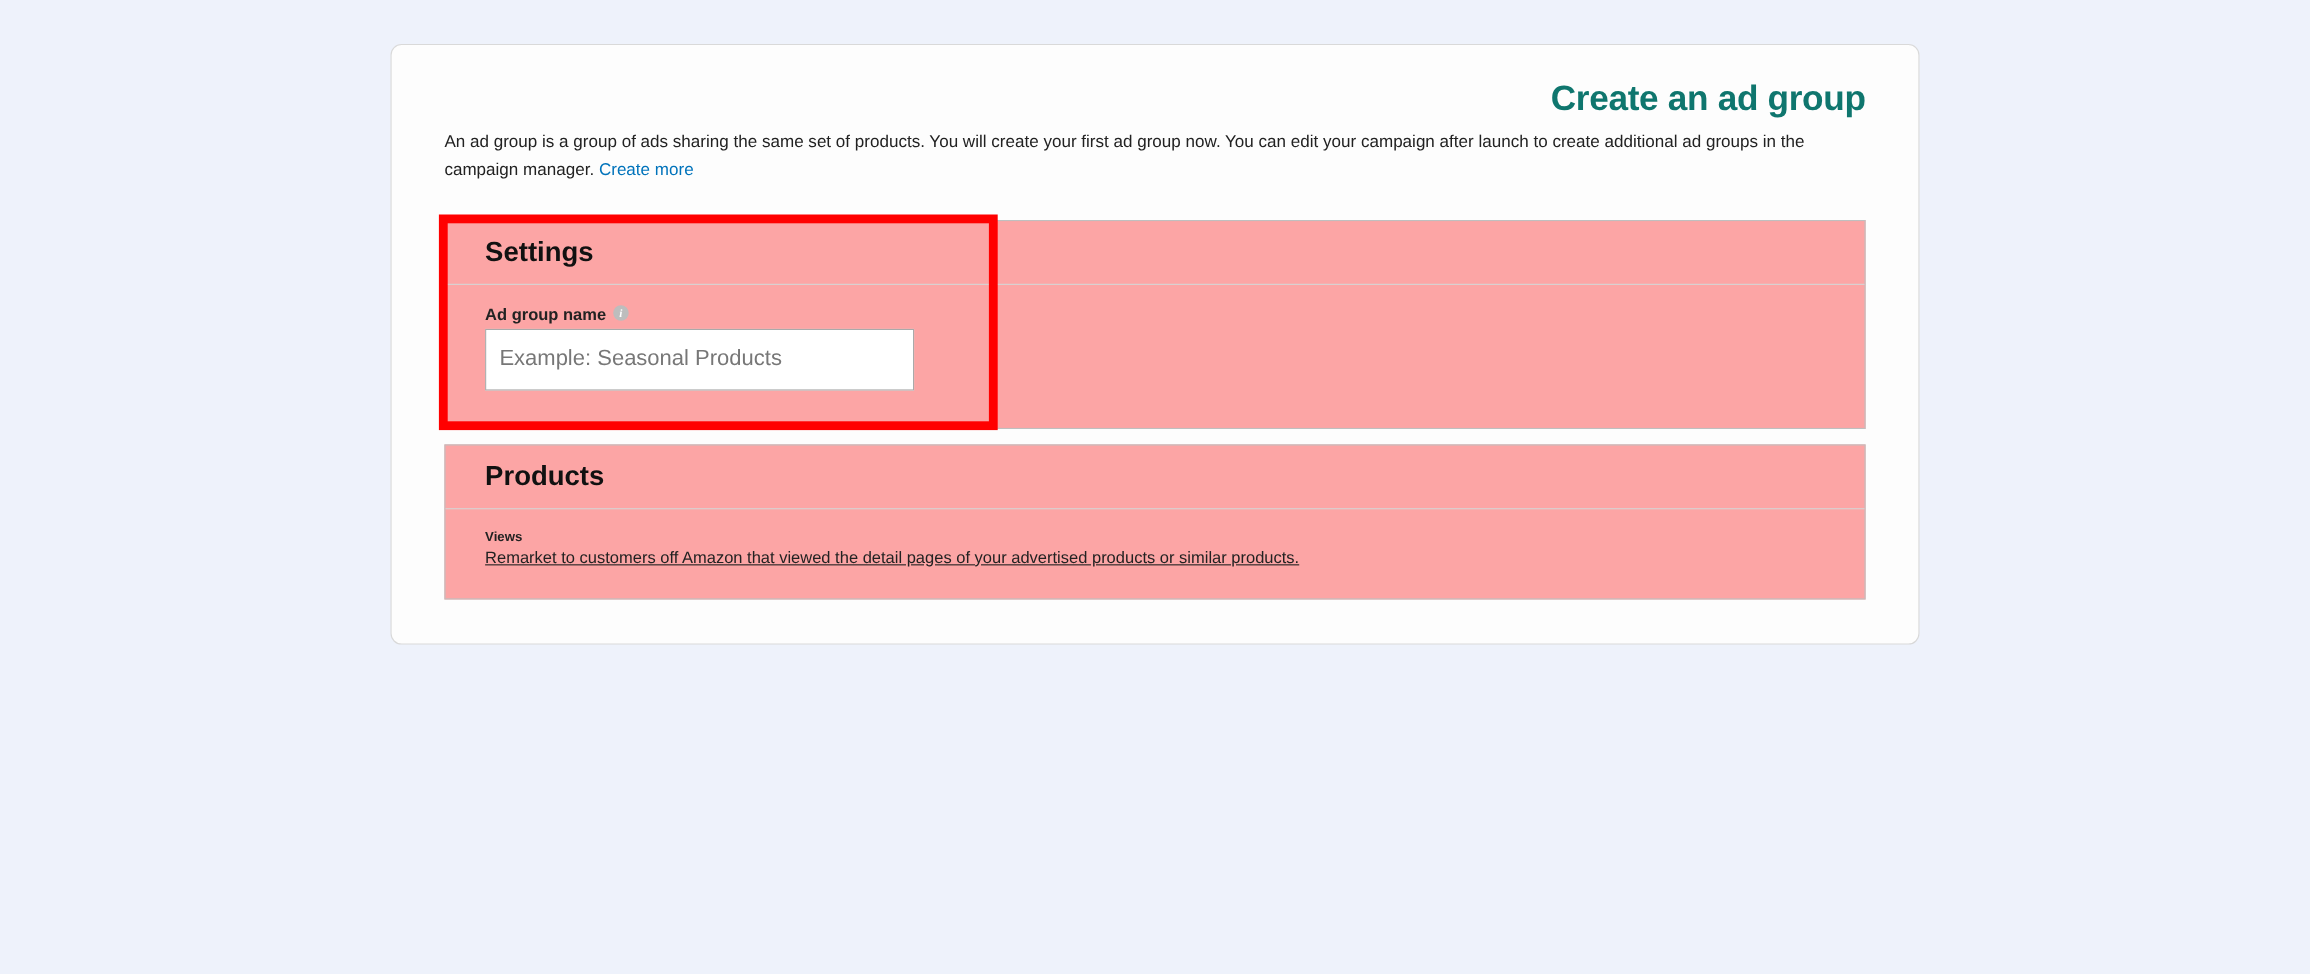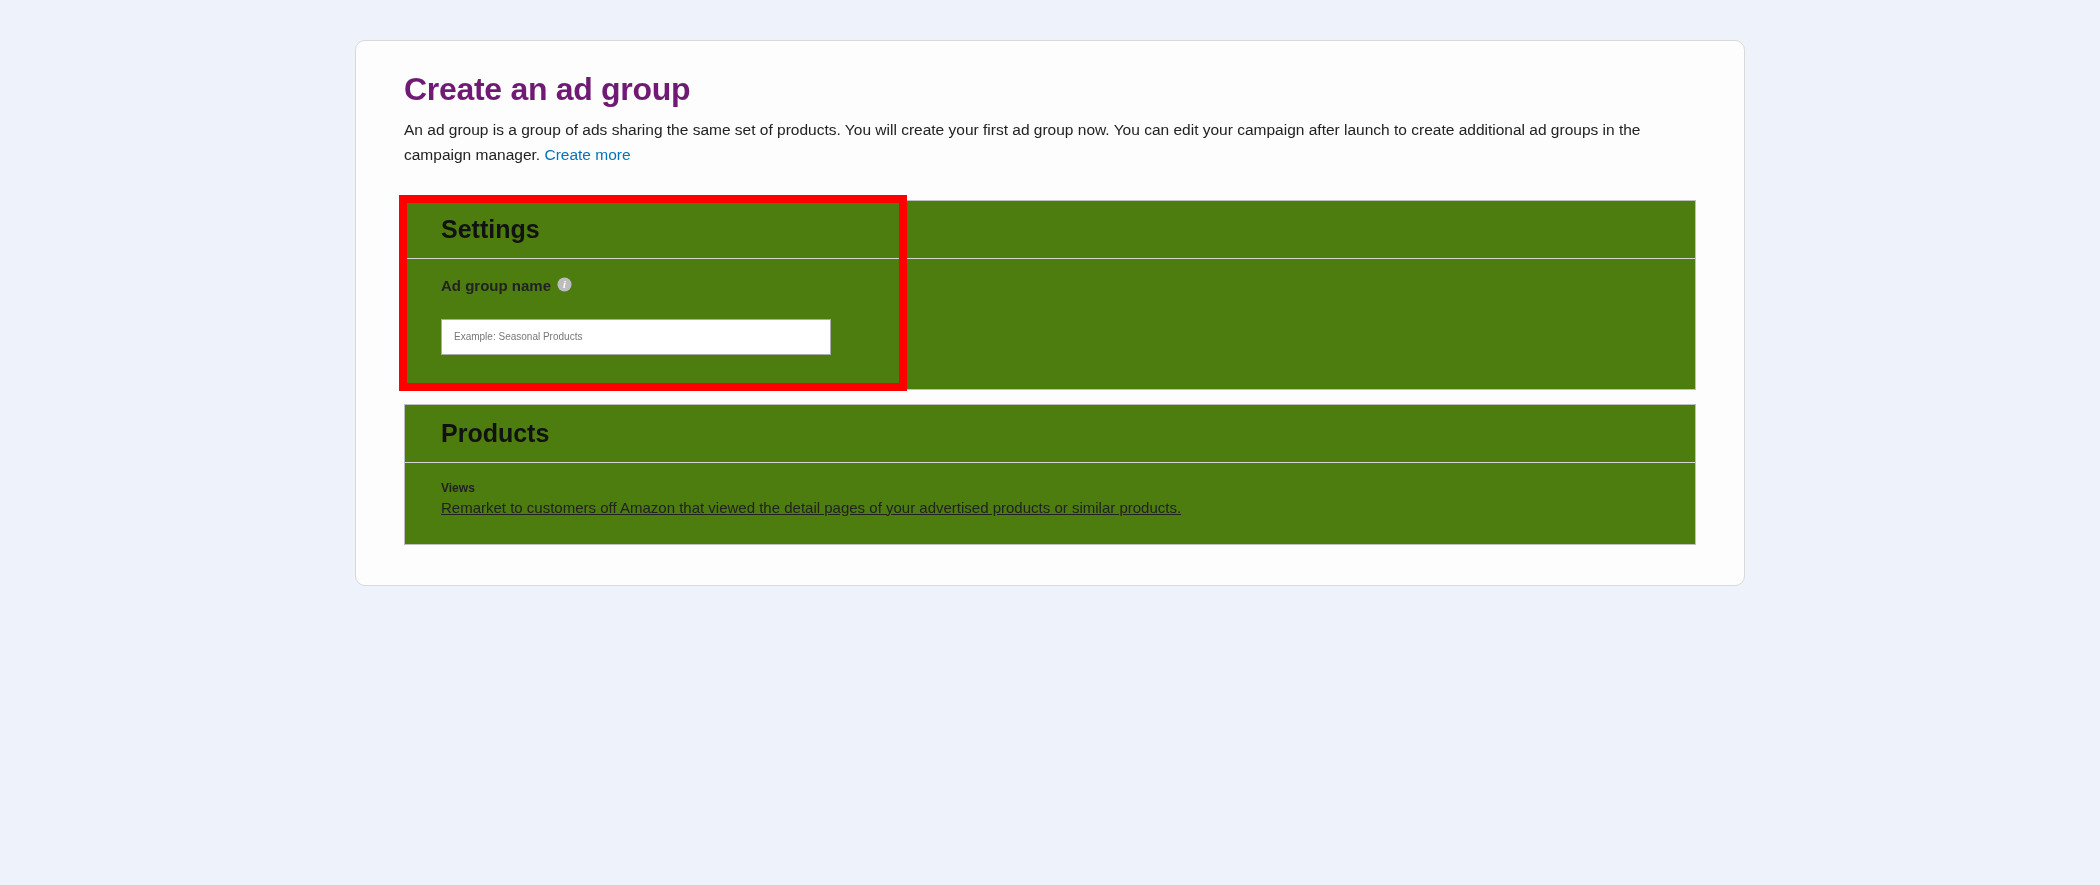--- a/index.html
+++ b/index.html
@@ -20,38 +20,39 @@
       border: 1px solid #d9d9d9;
       border-radius: 10px;
       padding: 30px 0 40px 0;
     }
     .header-block {
       padding: 0 48px 18px 48px;
     }
     .page-title {
       font-size: 32px;
       font-weight: 700;
-      color: #701a75;
+      color: #0f766e;
       margin-bottom: 10px;
       letter-spacing: -0.3px;
+      text-align: right;
     }
     .page-description {
       font-size: 15.5px;
       color: #222;
       line-height: 1.6;
     }
     .learn-more-link {
       color: #0073bb;
       text-decoration: none;
       cursor: pointer;
     }
     .panel {
       margin: 14px 48px 0 48px;
       border: 1px solid #bfbfbf;
-      background: #4d7c0f;
+      background: #fca5a5;
     }
     .panel-header {
       padding: 14px 36px;
       border-bottom: 1px solid #d5d5d5;
     }
     .panel-title {
       font-size: 25px;
       font-weight: 700;
       color: #111;
     }
@@ -59,21 +60,21 @@
       padding: 18px 36px 28px 36px;
     }
     .field-row {
       margin-bottom: 6px;
     }
     .field-label {
       font-size: 15px;
       font-weight: 700;
       color: #222;
       display: inline-block;
-      margin-bottom: 25px;
+      margin-bottom: 4px;
     }
     .info-icon {
       display: inline-flex;
       width: 15px;
       height: 15px;
       vertical-align: -1px;
       margin-left: 2px;
     }
     .info-icon circle {
       fill: #bdbdbd;
@@ -81,24 +82,24 @@
     .info-icon text {
       fill: #fff;
       font-size: 11px;
       font-weight: bold;
       font-family: Georgia, serif;
       font-style: italic;
     }
     .text-input {
       display: block;
       width: 390px;
-      height: 36px;
+      height: 56px;
       border: 1px solid #aaa;
       background: #fff;
-      font-size: 10px;
+      font-size: 20px;
       color: #555;
       padding: 0 12px;
     }
     .text-input::placeholder {
       color: #777;
     }
     .views-label {
       font-size: 12px;
       font-weight: 700;
       color: #222;

